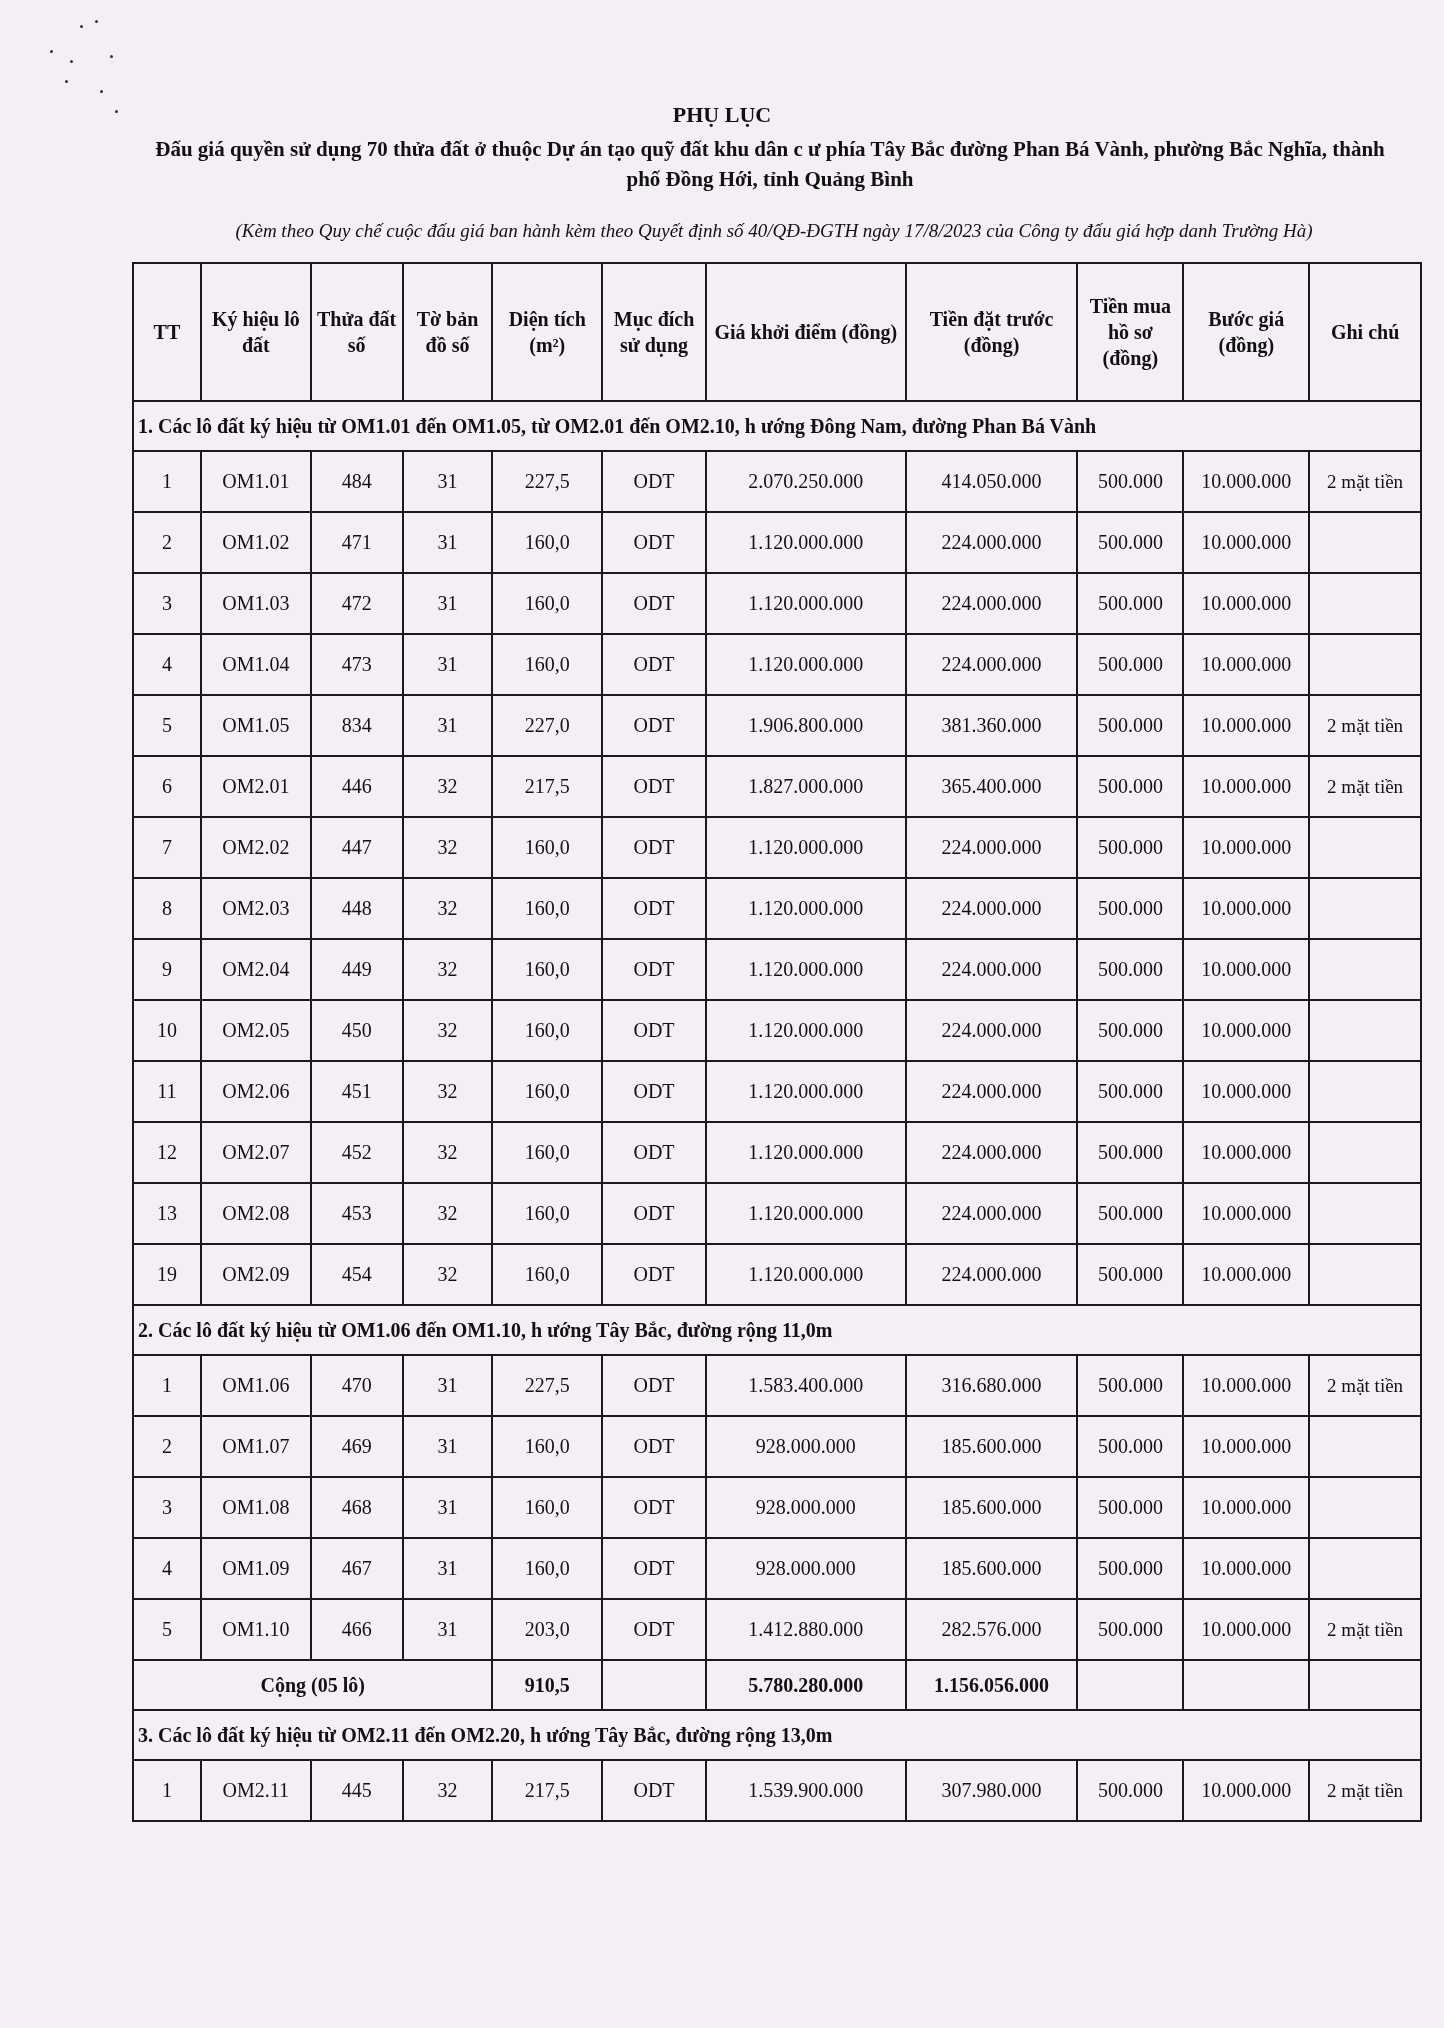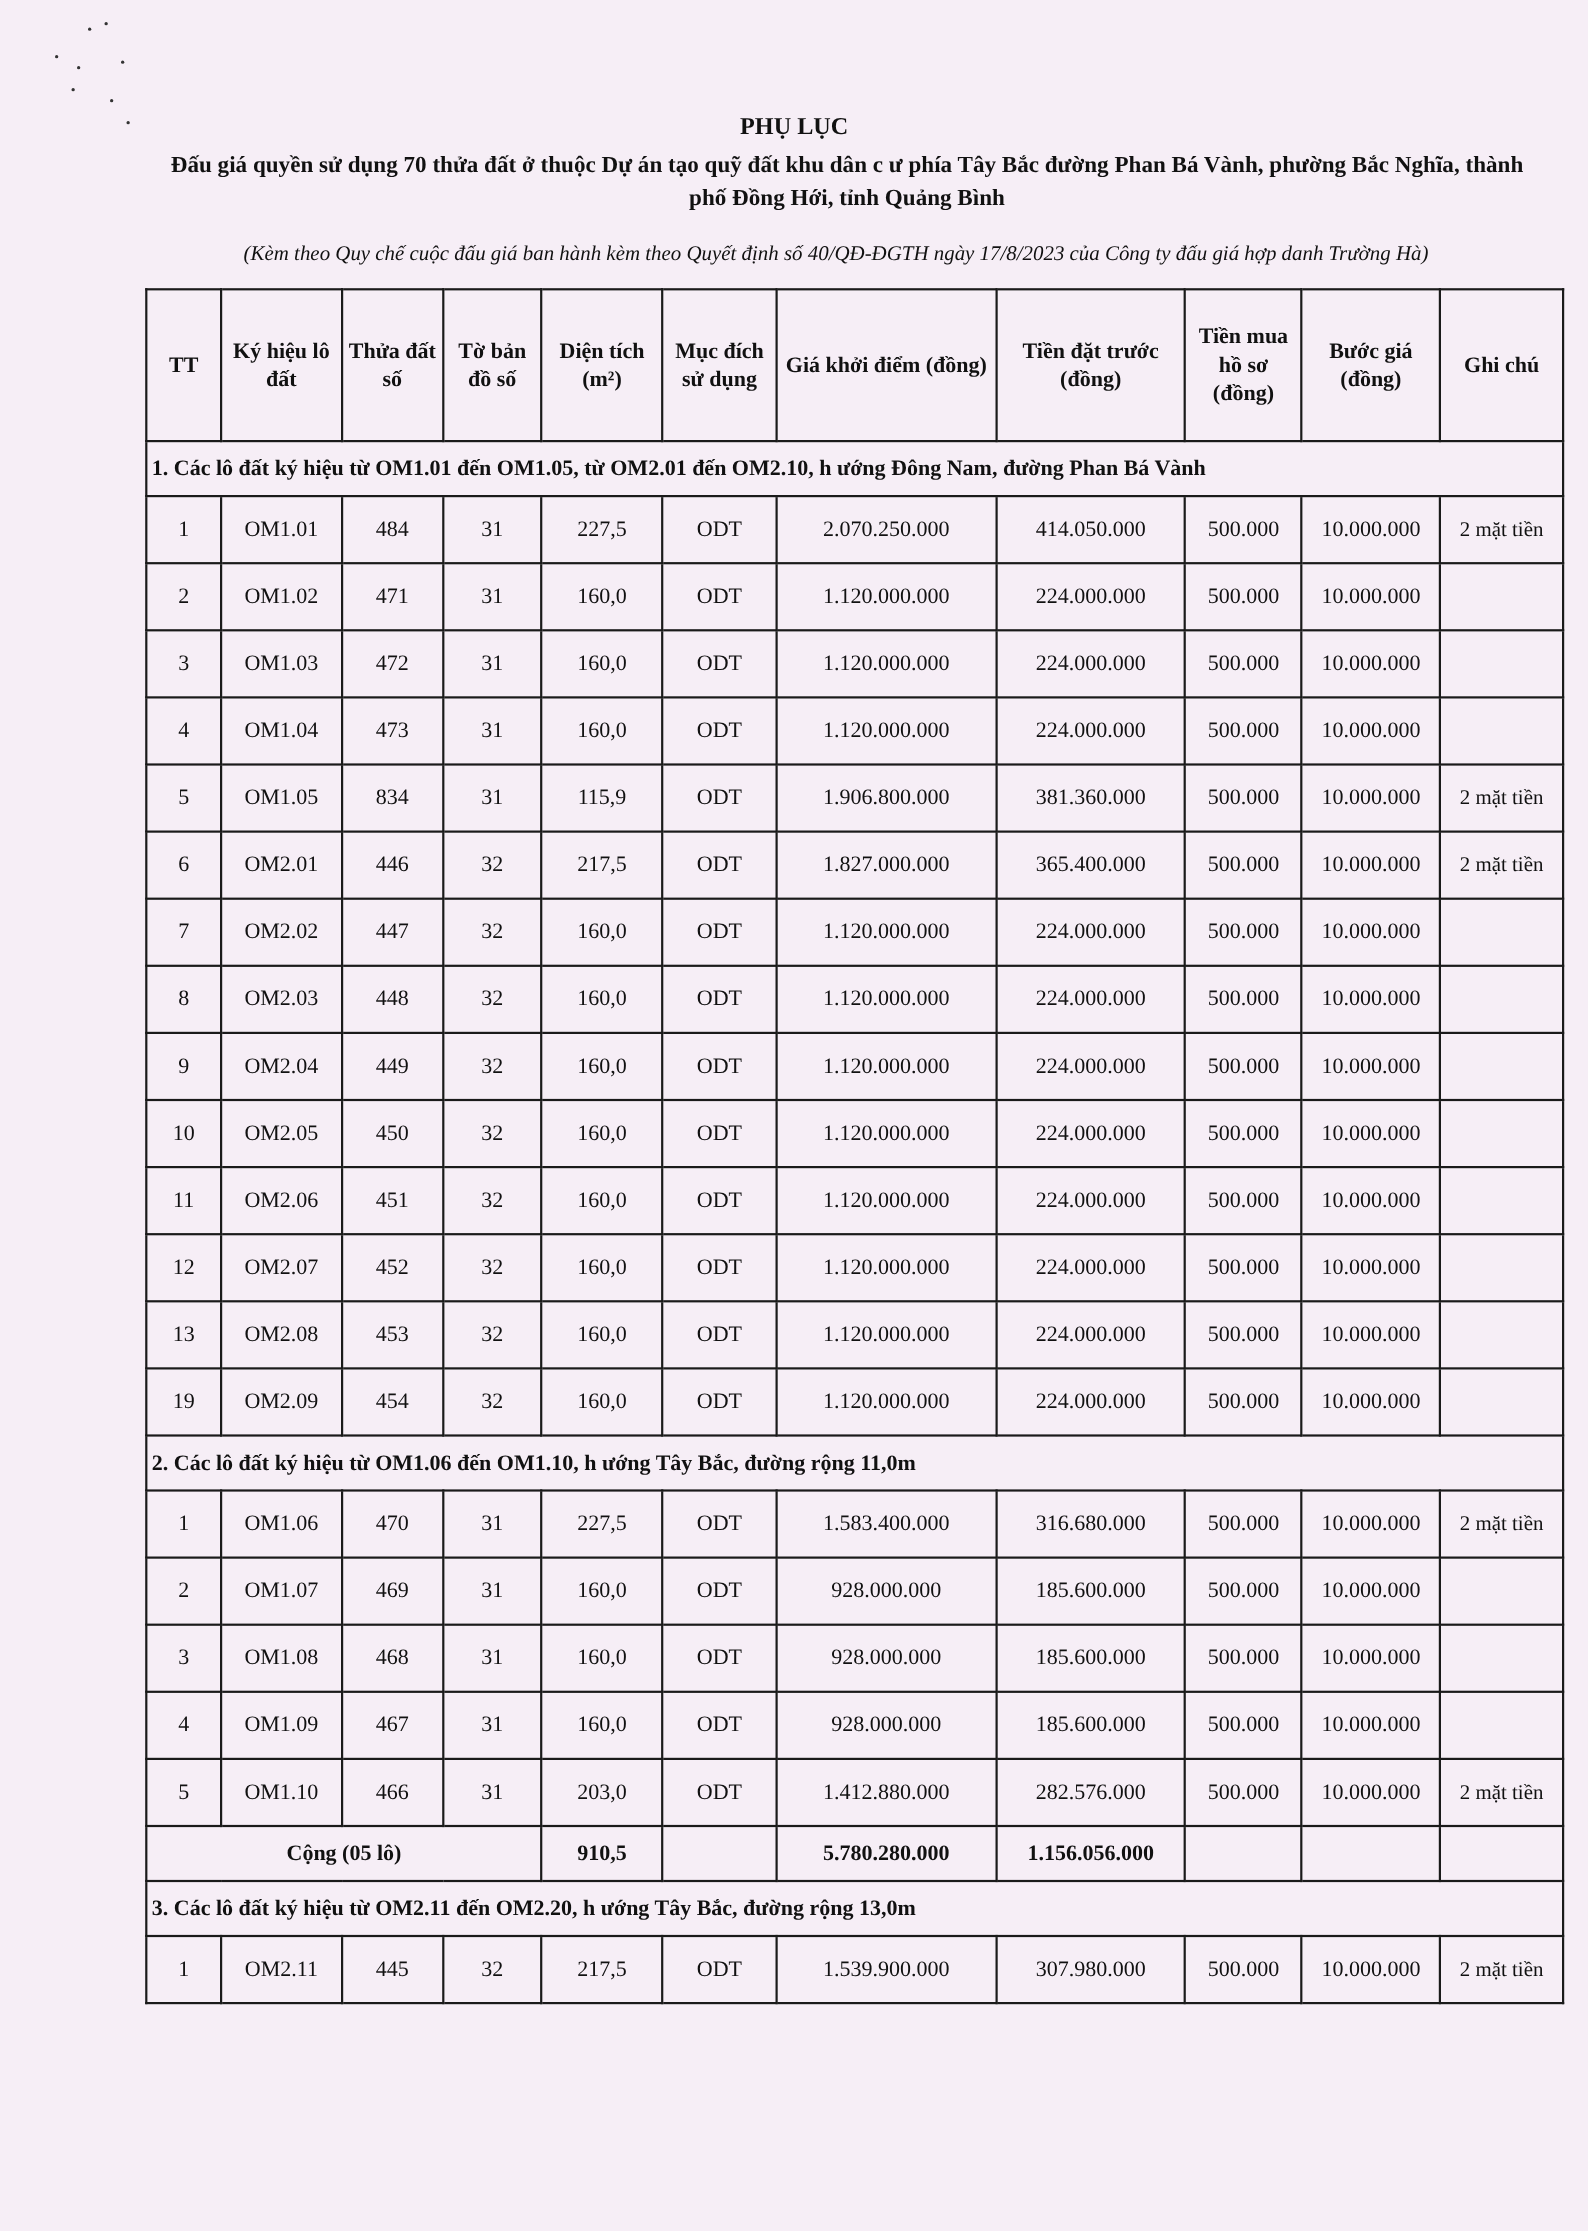--- a/index.html
+++ b/index.html
@@ -2,21 +2,21 @@
 <html><head>
 <meta charset="utf-8">
 <style>
   html,body{margin:0;padding:0;}
   body{width:1444px;height:2028px;background:#f6eef6;position:relative;overflow:hidden;
        font-family:"Liberation Serif",serif;color:#111;}
   .dots{position:absolute;left:40px;top:20px;width:120px;height:100px;}
   .dots span{position:absolute;width:3px;height:3px;background:#333;border-radius:50%;}
   .title{position:absolute;top:102px;left:0;width:1444px;text-align:center;font-weight:bold;font-size:22px;}
   .subtitle{position:absolute;top:134px;left:150px;width:1240px;text-align:center;font-weight:bold;font-size:21px;line-height:30px;}
-  .note{position:absolute;top:220px;left:140px;width:1240px;text-align:center;font-style:italic;font-size:19px;}
+  .note{position:absolute;top:220px;left:154px;width:1240px;text-align:center;font-style:italic;font-size:19px;}
   table{position:absolute;top:262px;left:132px;width:1290px;border-collapse:collapse;font-size:20px;}
   td,th{border:2px solid #1a1a1a;text-align:center;vertical-align:middle;padding:0 4px;}
   th{font-weight:bold;height:136px;font-size:20px;line-height:26px;}
   tr.data td{height:59px;}
   tr.sec td{text-align:left;font-weight:bold;height:48px;font-size:20px;}
   tr.sum td{font-weight:bold;height:48px;}
   td.note2{font-size:19px;line-height:24px;}
 </style>
 </head>
 <body>
@@ -119,21 +119,21 @@
         <td>224.000.000</td>
         <td>500.000</td>
         <td>10.000.000</td>
         <td class="note2"></td>
       </tr>
       <tr class="data">
         <td>5</td>
         <td>OM1.05</td>
         <td>834</td>
         <td>31</td>
-        <td>115,9</td>
+        <td>227,0</td>
         <td>ODT</td>
         <td>1.906.800.000</td>
         <td>381.360.000</td>
         <td>500.000</td>
         <td>10.000.000</td>
         <td class="note2">2 mặt tiền</td>
       </tr>
       <tr class="data">
         <td>6</td>
         <td>OM2.01</td>

